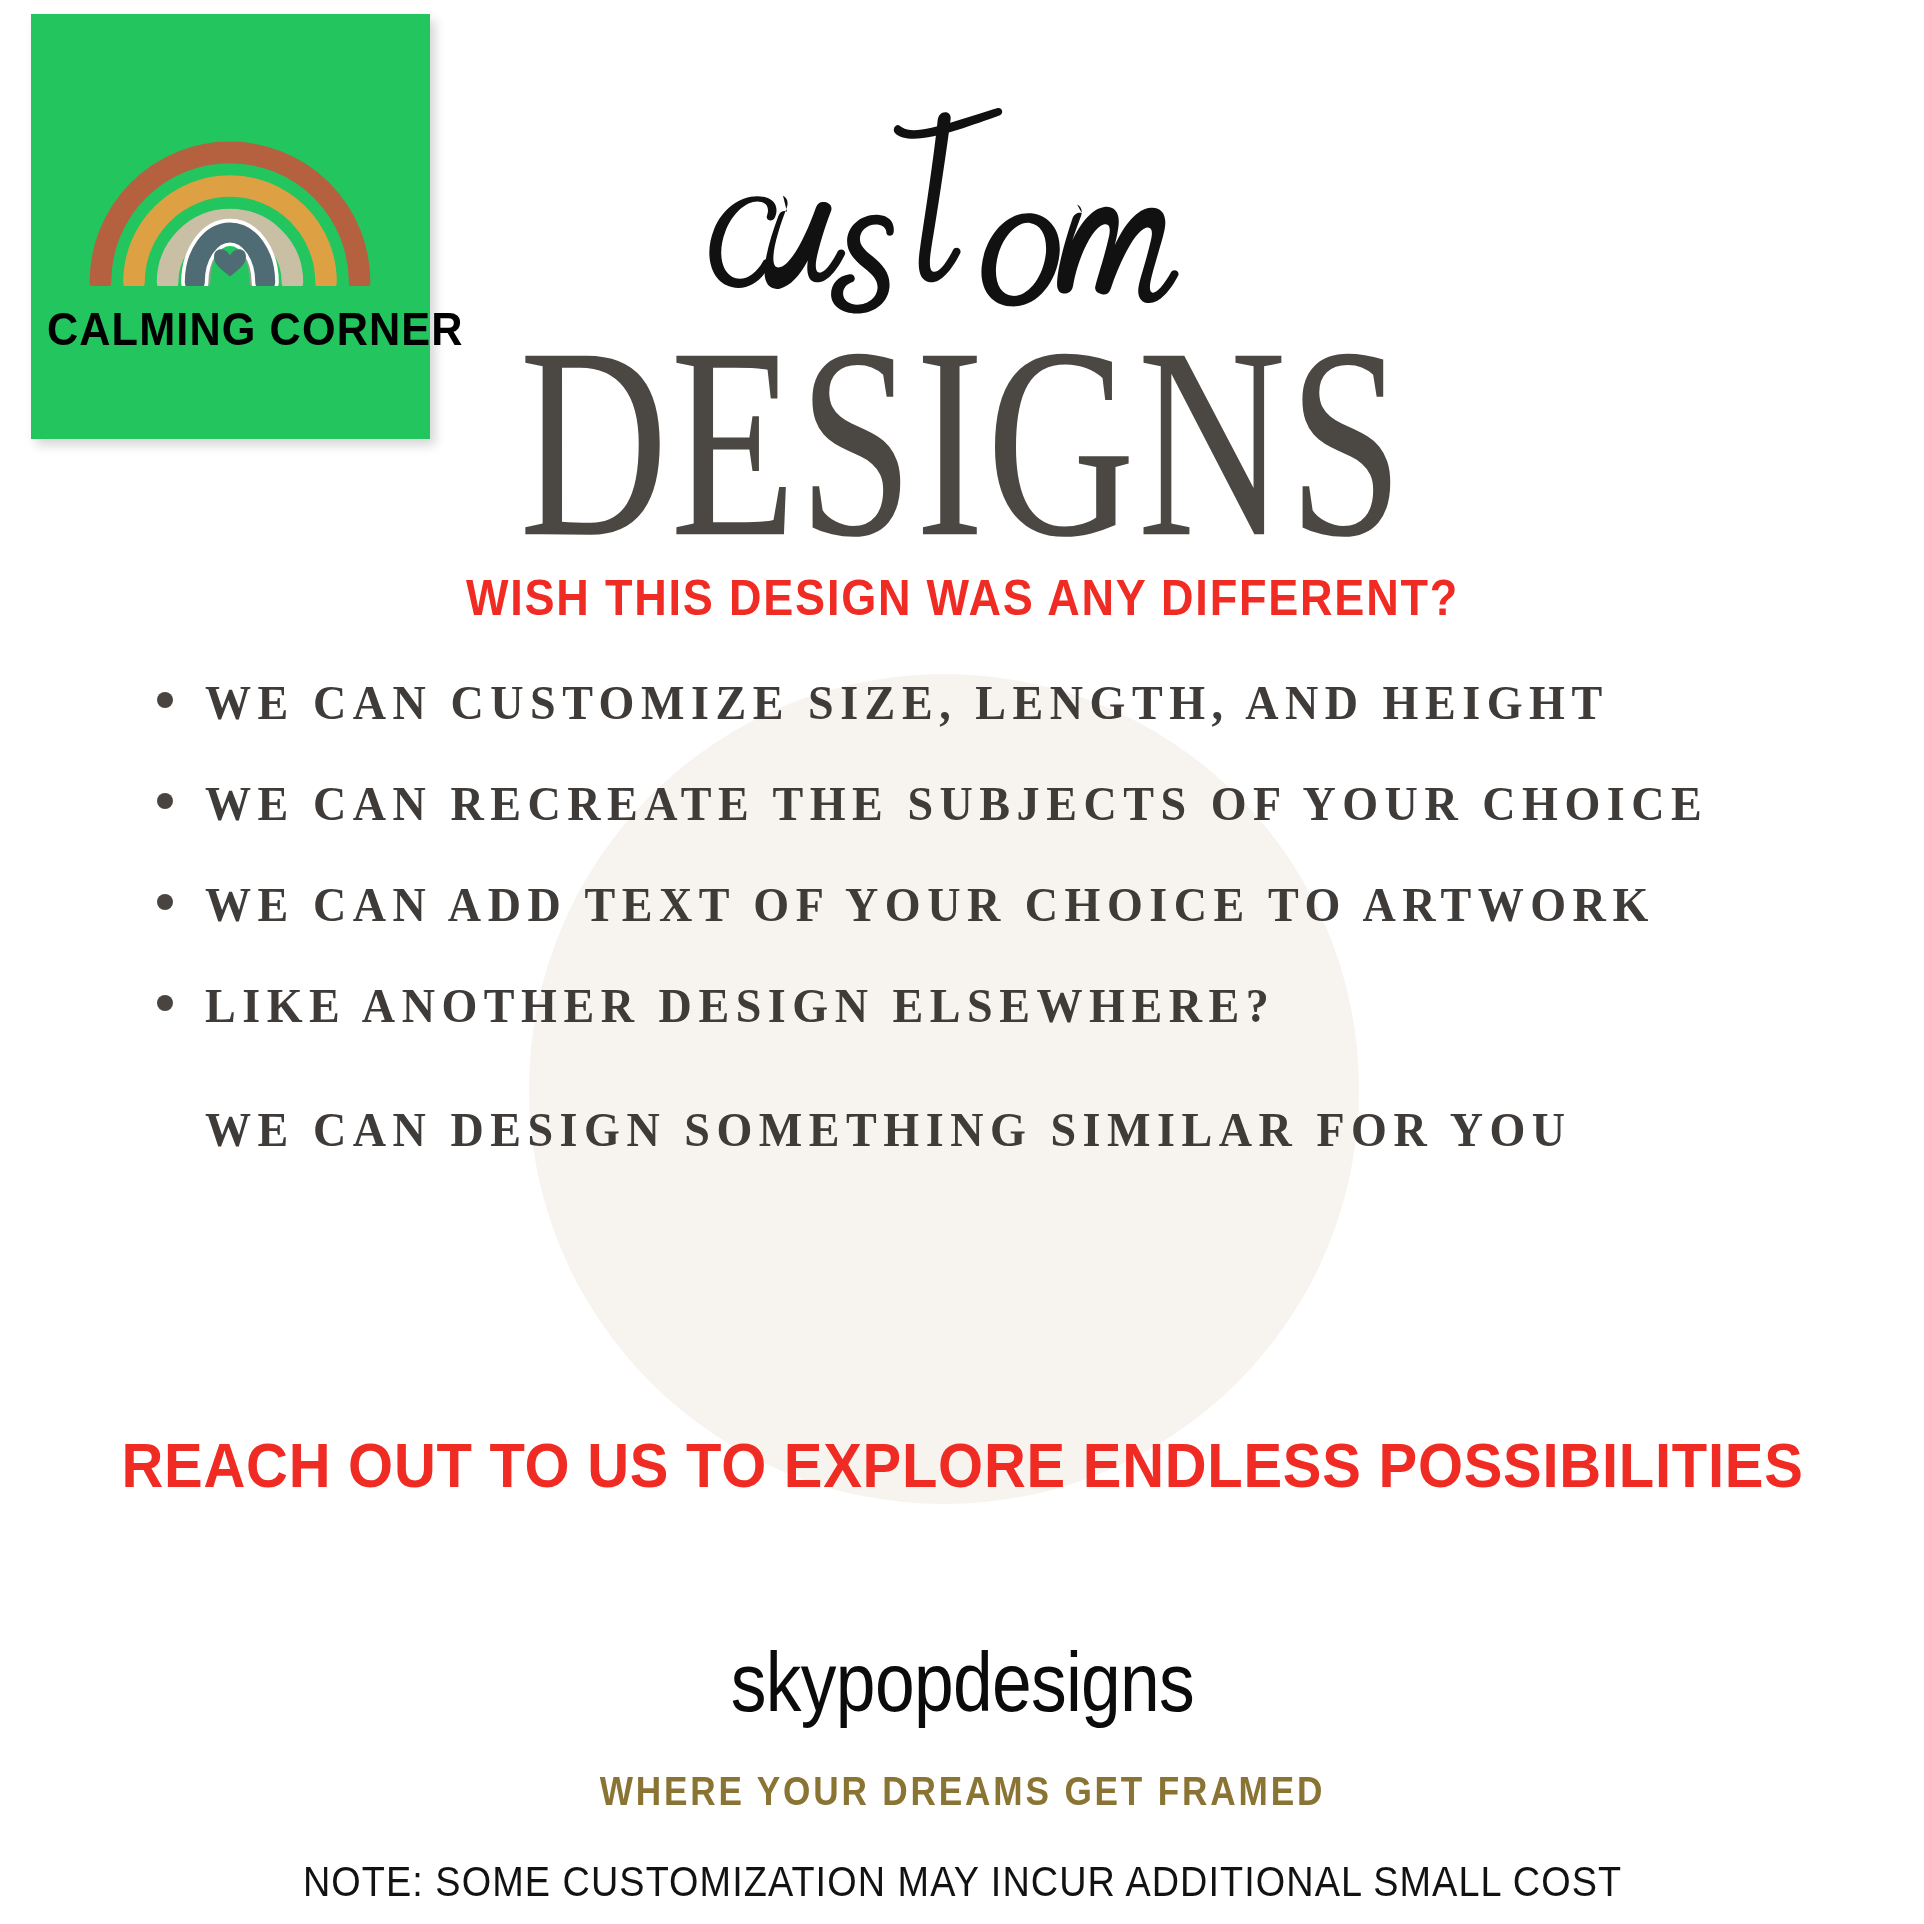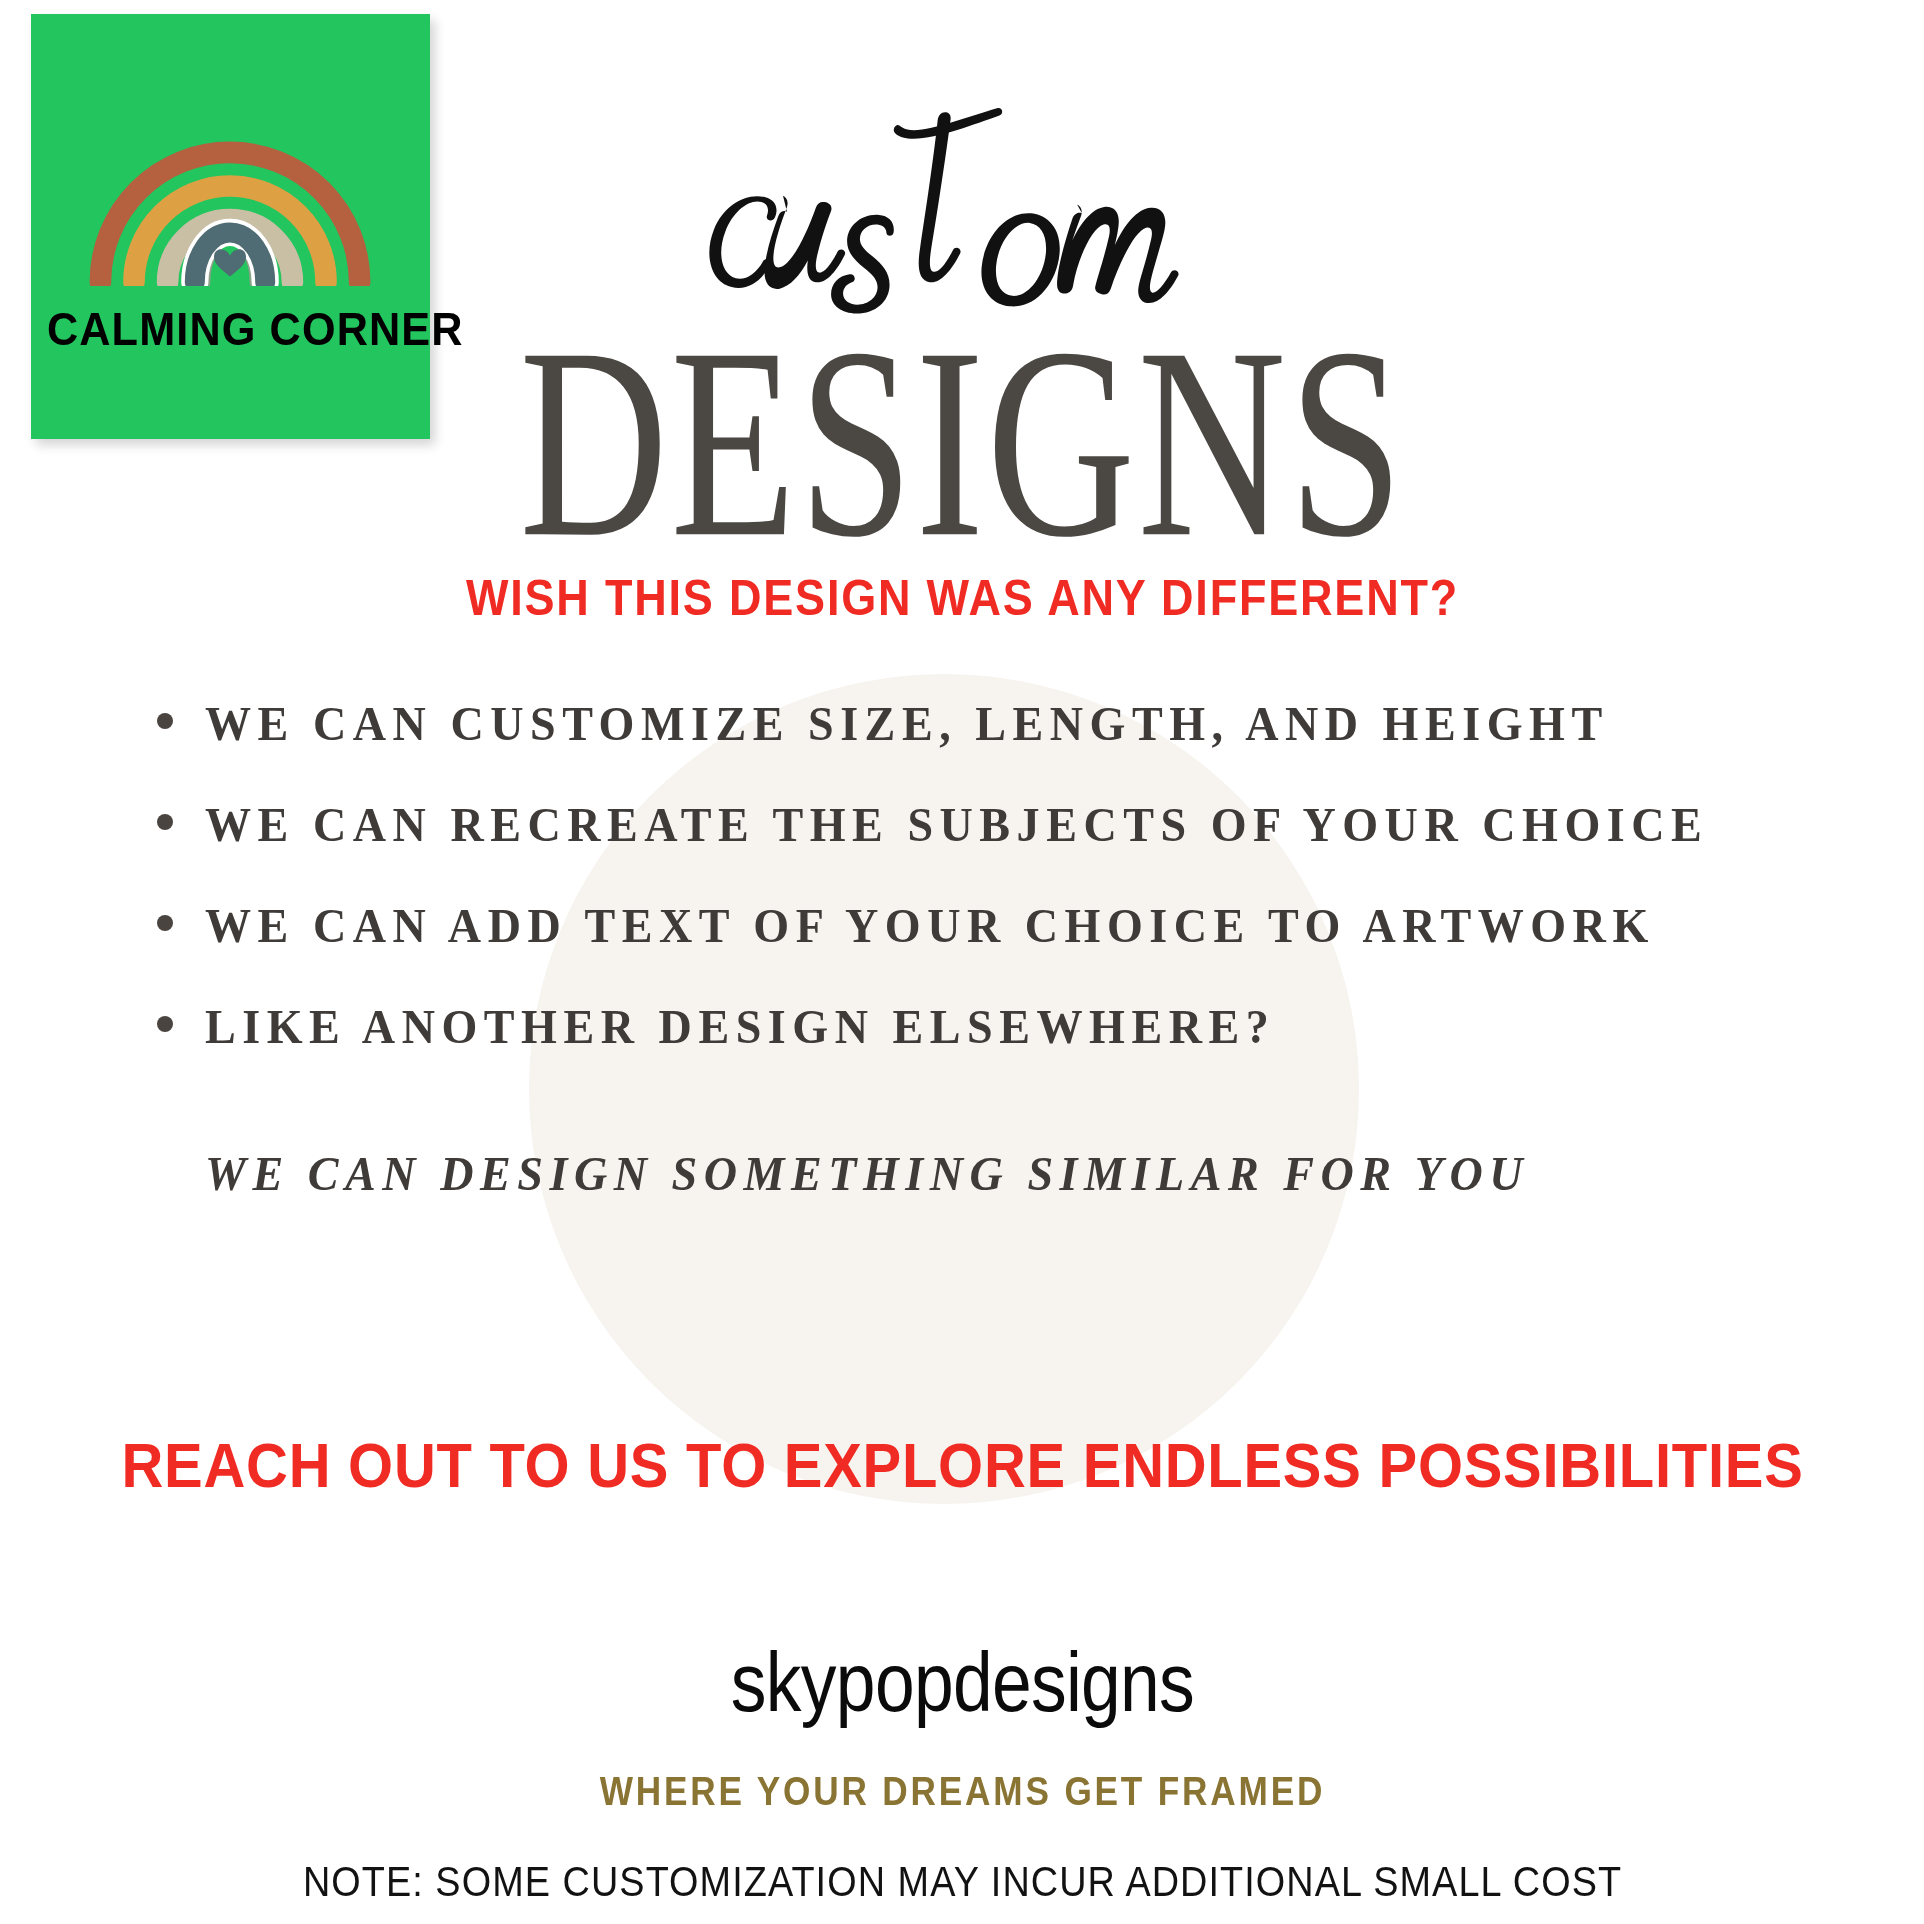--- a/index.html
+++ b/index.html
@@ -102,21 +102,21 @@
     color: #f02b24;
     transform: scaleX(0.90);
     white-space: nowrap;
     z-index: 2;
   }
 
   
   .bullets {
     position: absolute;
     left: 157px;
-    top: 696px;
+    top: 675px;
     width: 1700px;
     z-index: 2;
   }
   .bullet-row {
     display: flex;
     align-items: baseline;
     height: 101px;
   }
   .dot {
     width: 16px;
@@ -134,24 +134,23 @@
     font-weight: 700;
     font-size: 48px;
     letter-spacing: 6.8px;
     color: #3f3b38;
     transform: scaleX(0.96);
     transform-origin: left center;
     white-space: nowrap;
   }
   .cont-row {
     display: flex;
-    align-items: flex-end;
+    align-items: center;
     height: 101px;
     padding-left: 48px;
-    font-style: italic;
   }
 
   
   .cta-red {
     position: absolute;
     left: 0;
     right: 0;
     top: 1429px;
     text-align: center;
     font-family: "Liberation Sans Narrow", "Liberation Sans", sans-serif;

